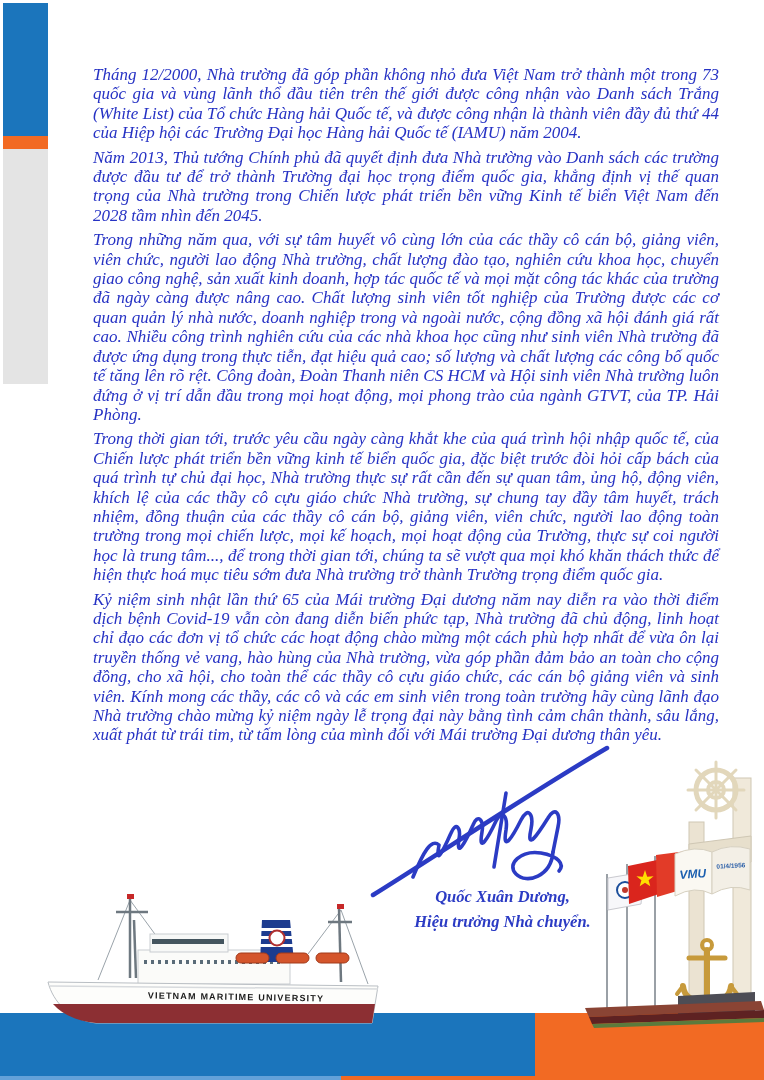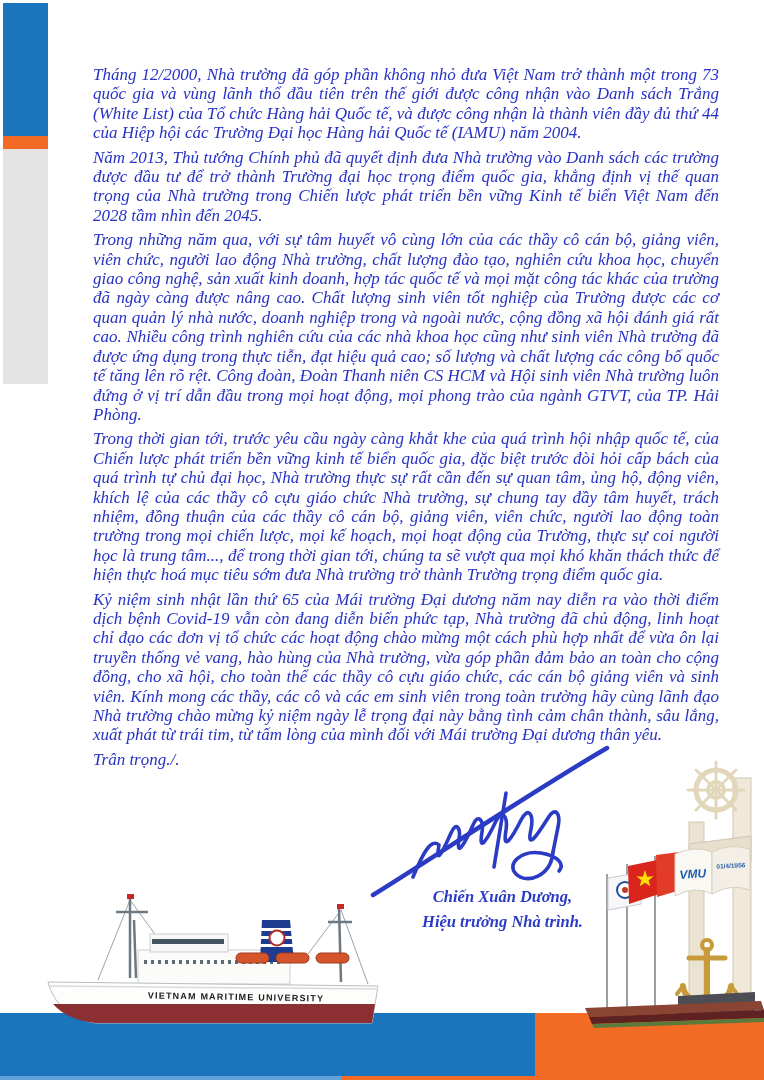--- a/index.html
+++ b/index.html
@@ -57,40 +57,39 @@
   <div class="bar bar-orange-bottom"></div>
   <div class="bar strip-lightblue"></div>
   <div class="bar strip-orange"></div>
 
   <div class="letter-body">
     <p>Tháng 12/2000, Nhà trường đã góp phần không nhỏ đưa Việt Nam trở thành một trong 73 quốc gia và vùng lãnh thổ đầu tiên trên thế giới được công nhận vào Danh sách Trắng (White List) của Tổ chức Hàng hải Quốc tế, và được công nhận là thành viên đầy đủ thứ 44 của Hiệp hội các Trường Đại học Hàng hải Quốc tế (IAMU) năm 2004.</p>
     <p>Năm 2013, Thủ tướng Chính phủ đã quyết định đưa Nhà trường vào Danh sách các trường được đầu tư để trở thành Trường đại học trọng điểm quốc gia, khẳng định vị thế quan trọng của Nhà trường trong Chiến lược phát triển bền vững Kinh tế biển Việt Nam đến 2028 tầm nhìn đến 2045.</p>
     <p>Trong những năm qua, với sự tâm huyết vô cùng lớn của các thầy cô cán bộ, giảng viên, viên chức, người lao động Nhà trường, chất lượng đào tạo, nghiên cứu khoa học, chuyển giao công nghệ, sản xuất kinh doanh, hợp tác quốc tế và mọi mặt công tác khác của trường đã ngày càng được nâng cao. Chất lượng sinh viên tốt nghiệp của Trường được các cơ quan quản lý nhà nước, doanh nghiệp trong và ngoài nước, cộng đồng xã hội đánh giá rất cao. Nhiều công trình nghiên cứu của các nhà khoa học cũng như sinh viên Nhà trường đã được ứng dụng trong thực tiễn, đạt hiệu quả cao; số lượng và chất lượng các công bố quốc tế tăng lên rõ rệt. Công đoàn, Đoàn Thanh niên CS HCM và Hội sinh viên Nhà trường luôn đứng ở vị trí dẫn đầu trong mọi hoạt động, mọi phong trào của ngành GTVT, của TP. Hải Phòng.</p>
     <p>Trong thời gian tới, trước yêu cầu ngày càng khắt khe của quá trình hội nhập quốc tế, của Chiến lược phát triển bền vững kinh tế biển quốc gia, đặc biệt trước đòi hỏi cấp bách của quá trình tự chủ đại học, Nhà trường thực sự rất cần đến sự quan tâm, ủng hộ, động viên, khích lệ của các thầy cô cựu giáo chức Nhà trường, sự chung tay đầy tâm huyết, trách nhiệm, đồng thuận của các thầy cô cán bộ, giảng viên, viên chức, người lao động toàn trường trong mọi chiến lược, mọi kế hoạch, mọi hoạt động của Trường, thực sự coi người học là trung tâm..., để trong thời gian tới, chúng ta sẽ vượt qua mọi khó khăn thách thức để hiện thực hoá mục tiêu sớm đưa Nhà trường trở thành Trường trọng điểm quốc gia.</p>
     <p>Kỷ niệm sinh nhật lần thứ 65 của Mái trường Đại dương năm nay diễn ra vào thời điểm dịch bệnh Covid-19 vẫn còn đang diễn biến phức tạp, Nhà trường đã chủ động, linh hoạt chỉ đạo các đơn vị tổ chức các hoạt động chào mừng một cách phù hợp nhất để vừa ôn lại truyền thống vẻ vang, hào hùng của Nhà trường, vừa góp phần đảm bảo an toàn cho cộng đồng, cho xã hội, cho toàn thể các thầy cô cựu giáo chức, các cán bộ giảng viên và sinh viên. Kính mong các thầy, các cô và các em sinh viên trong toàn trường hãy cùng lãnh đạo Nhà trường chào mừng kỷ niệm ngày lễ trọng đại này bằng tình cảm chân thành, sâu lắng, xuất phát từ trái tim, từ tấm lòng của mình đối với Mái trường Đại dương thân yêu.</p>
-    <p class="closing">Trân trọng./.</p>
   </div>
 
   <svg class="signature-script" viewBox="0 0 280 170">
     <g fill="none" stroke="#2B3BC4" stroke-linecap="round" stroke-linejoin="round">
       <path d="M18,160 C70,128 175,58 252,13" stroke-width="4.5"></path>
       <path d="M58,142 C68,118 76,103 84,110 C80,132 88,116 96,98
                C101,86 106,93 104,104 C101,124 110,108 118,90
                C123,78 129,85 127,97 C123,120 133,103 141,86
                C147,74 153,81 151,95 C147,119 158,101 166,85
                C173,71 179,79 176,94 C171,117 183,99 193,83
                C200,71 206,78 203,92 L198,117" stroke-width="3.6"></path>
       <path d="M151,58 L139,132" stroke-width="3.6"></path>
       <path d="M198,117 C196,141 172,150 161,139 C151,129 166,115 186,118 C203,121 210,129 204,136" stroke-width="3.6"></path>
     </g>
   </svg>
 
   <div class="signature-block">
-    <div>Chiến Xuân Dương,</div>
-    <div>Hiệu trưởng Nhà trình.</div>
+    <div>Quốc Xuân Dương,</div>
+    <div>Hiệu trưởng Nhà chuyển.</div>
   </div>
 
   <svg class="ship-art" viewBox="0 0 350 152">
 
     <g stroke="#9AA3AA" stroke-width="1">
       <line x1="92" y1="10" x2="60" y2="90"></line>
       <line x1="92" y1="10" x2="130" y2="62"></line>
       <line x1="303" y1="20" x2="270" y2="64"></line>
       <line x1="303" y1="20" x2="330" y2="94"></line>
     </g>

